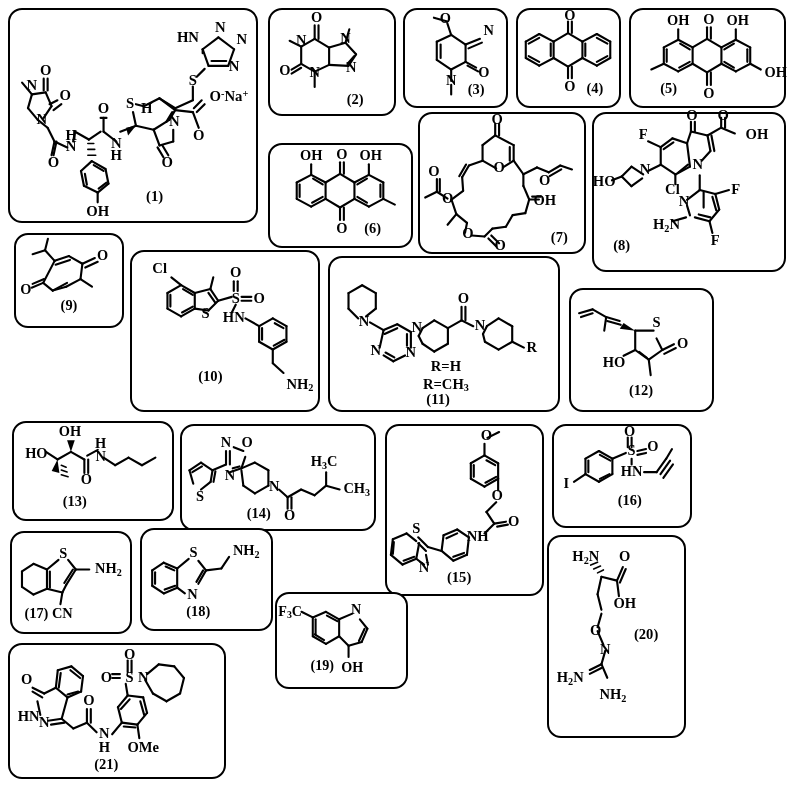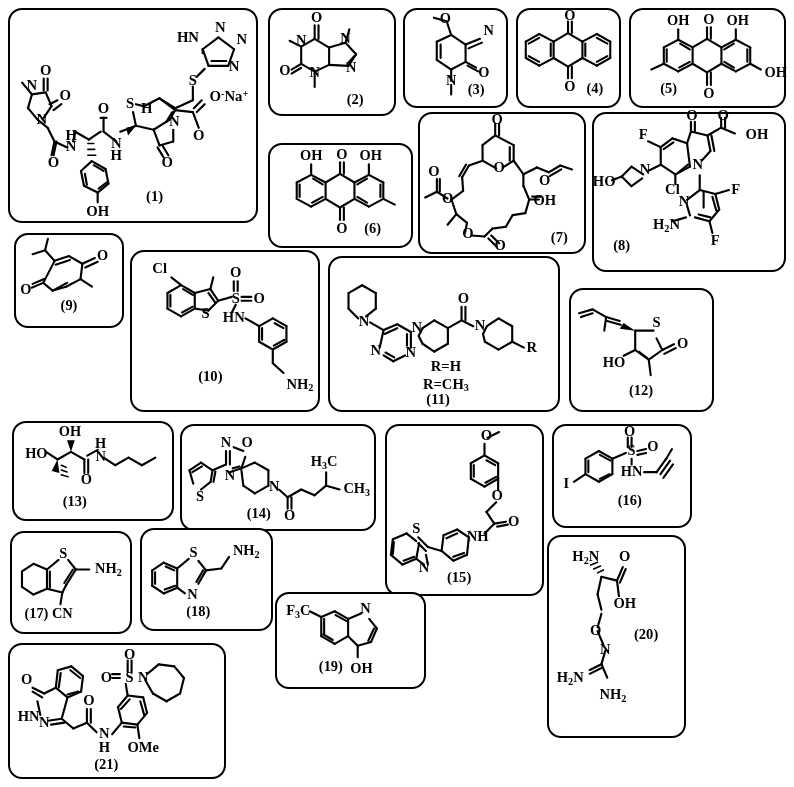--- a/index.html
+++ b/index.html
@@ -842,21 +842,21 @@
         <line x1="66" y1="42" x2="82" y2="40"></line>
         <line x1="82" y1="40" x2="90" y2="28"></line>
       </g>
       <text class="atm" x="53" y="28" text-anchor="middle">S</text>
       <text class="atm" x="52" y="72" text-anchor="middle">N</text>
       <text class="atm" x="94" y="26">NH<tspan class="sub" dy="3">2</tspan></text>
       <text class="lbl" x="58" y="90" text-anchor="middle">(18)</text>
     </svg>
   </div>
 
-  <div class="panel" style="left:275px;top:592px;width:151px;height:97px;">
+  <div class="panel" style="left:275px;top:592px;width:133px;height:97px;">
     <svg viewBox="0 0 137 97">
       <g class="bd">
         <line x1="38" y1="24" x2="52" y2="18"></line>
         <line x1="52" y1="18" x2="66" y2="26"></line>
         <line x1="53" y1="22" x2="64" y2="28"></line>
         <line x1="66" y1="26" x2="66" y2="44"></line>
         <line x1="66" y1="44" x2="52" y2="52"></line>
         <line x1="52" y1="52" x2="38" y2="44"></line>
         <line x1="40" y1="42" x2="50" y2="48"></line>
         <line x1="38" y1="44" x2="38" y2="24"></line>

